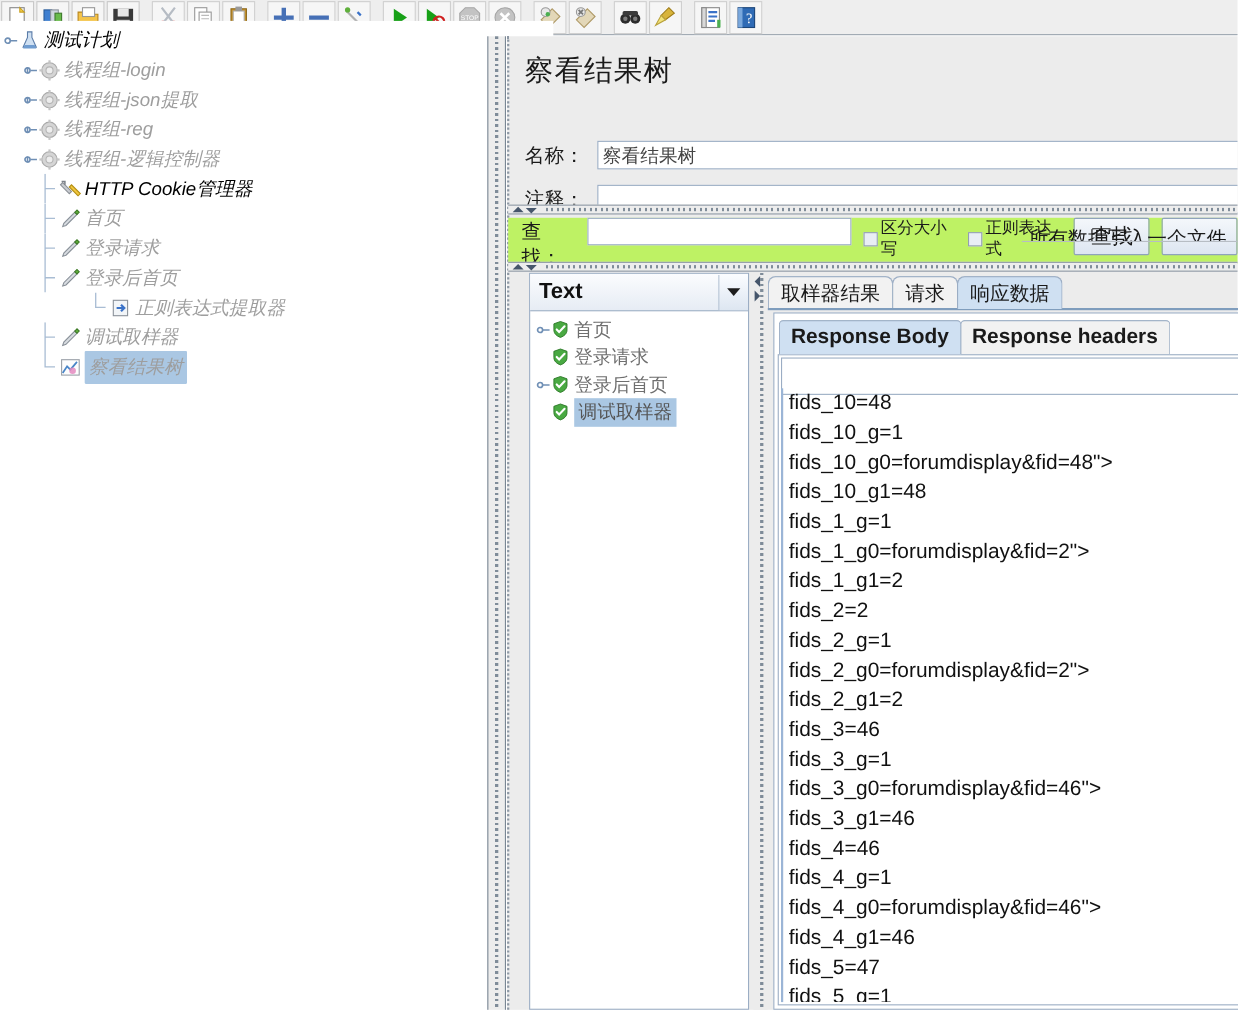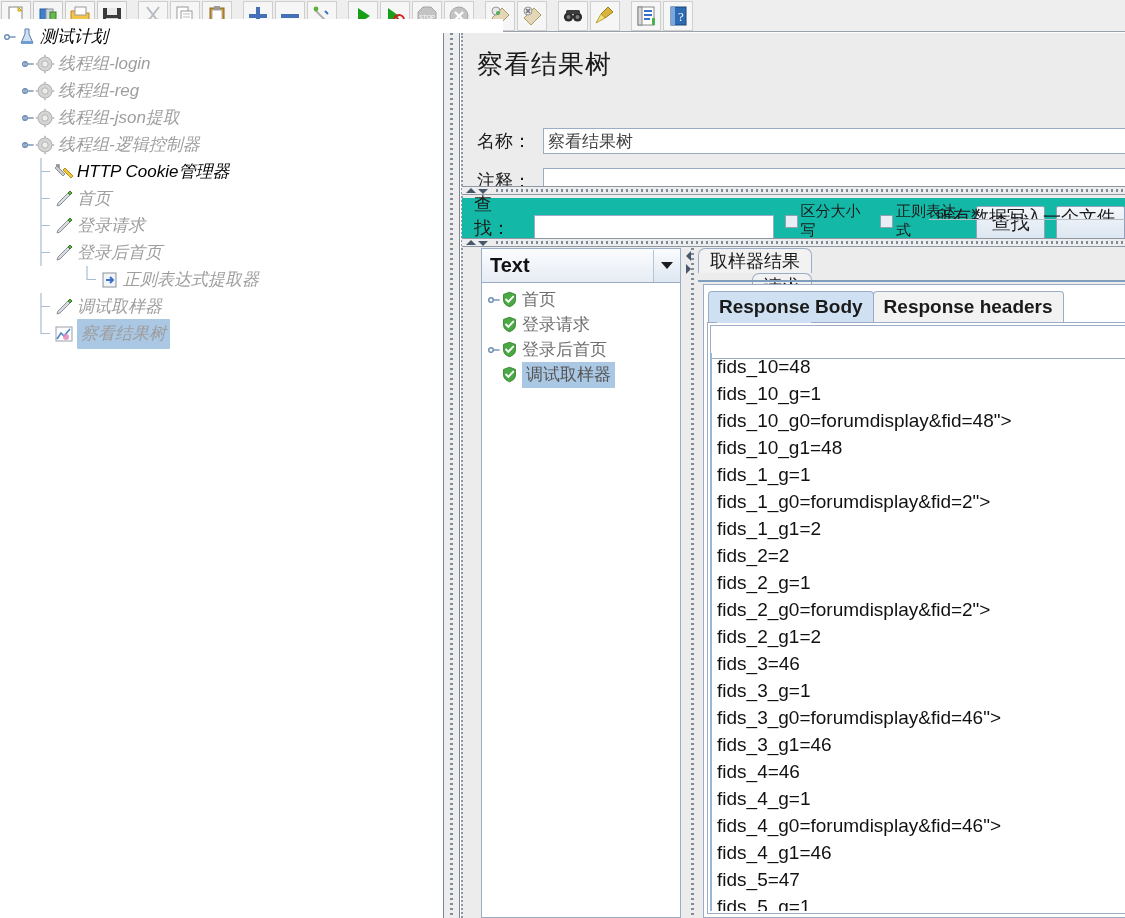--- a/index.html
+++ b/index.html
@@ -146,22 +146,22 @@
   }
   .tri-dn {
     width:0;height:0;border-left:5px solid transparent;border-right:5px solid transparent;
     border-top:5px solid #46566b; margin-top:2px;
   }
 
   
   #search-bar {
     position: absolute; left: 462px; top: 198px;
     width: 663px; height: 42px;
-    background: #14b8a6;
-    display: flex; align-items: flex-end;
+    background: #bef264;
+    display: flex; align-items: flex-start;
     font-size: 18px; color: #1a1a1a;
   }
   #search-bar .slabel { margin-left: 12px; margin-right: 10px; }
   #search-input {
     width: 258px; height: 25px;
     background: #fff; border: 1px solid #9badc4;
     box-sizing: border-box;
   }
   .chk-wrap { display: flex; align-items: center; margin-left: 11px; font-size: 15px; }
   .chkbox {
@@ -229,21 +229,21 @@
     background-image: repeating-linear-gradient(to bottom,
         #7f8c99 0px, #7f8c99 2px, transparent 2px, transparent 5px);
   }
   #inner-split .iarrows { position:absolute; left:1px; top:3px; }
   .tri-l { width:0;height:0;border-top:5px solid transparent;border-bottom:5px solid transparent;border-right:5px solid #46566b; margin-bottom:3px;}
   .tri-r { width:0;height:0;border-top:5px solid transparent;border-bottom:5px solid transparent;border-left:5px solid #46566b;}
 
   #detail-box { position:absolute; left: 226px; top:0; right:-4px; bottom:0; }
 
   
-  .tabrow { position:absolute; left:0; top:0; height:33px; display:flex; align-items:flex-end;flex-direction:column; }
+  .tabrow { position:absolute; left:0; top:0; height:33px; display:flex; align-items:flex-end; }
   .tab {
     height: 30px;
     padding: 0 11px;
     background: #f2f2f2;
     border: 1px solid #9badc4;
     border-bottom: none;
     border-radius: 7px 7px 0 0;
     display: flex; align-items: center;
     font-size: 18px; color: #1a1a1a;
     margin-right: -1px;
@@ -493,41 +493,41 @@
         <svg class="ticon" viewBox="0 0 20 20" width="20" height="20">
           <circle cx="10" cy="10" r="7" fill="#d5d5d5" stroke="#aaa"></circle>
           <circle cx="10" cy="10" r="3.2" fill="#ededed" stroke="#b5b5b5"></circle>
           <g fill="#c4c4c4">
             <rect x="9" y="0.8" width="2" height="3"></rect>
             <rect x="9" y="16.2" width="2" height="3"></rect>
             <rect x="0.8" y="9" width="3" height="2"></rect>
             <rect x="16.2" y="9" width="3" height="2"></rect>
           </g>
         </svg>
-        <span class="lbl">线程组-reg</span>
+        <span class="lbl">线程组-json提取</span>
       </div>
       <div class="tnode dim" style="padding-left: 20px;">
         <span class="handle">
           <svg width="14" height="12" viewBox="0 0 14 12">
             <circle cx="4" cy="6" r="2.3" fill="none" stroke="#6f8fb5" stroke-width="1.5"></circle>
             <path d="M6.6 6 h6" stroke="#6f8fb5" stroke-width="1.4"></path>
             <path d="M4 3.2 v5.6" stroke="#6f8fb5" stroke-width="1.4"></path>
           </svg>
         </span>
         <svg class="ticon" viewBox="0 0 20 20" width="20" height="20">
           <circle cx="10" cy="10" r="7" fill="#d5d5d5" stroke="#aaa"></circle>
           <circle cx="10" cy="10" r="3.2" fill="#ededed" stroke="#b5b5b5"></circle>
           <g fill="#c4c4c4">
             <rect x="9" y="0.8" width="2" height="3"></rect>
             <rect x="9" y="16.2" width="2" height="3"></rect>
             <rect x="0.8" y="9" width="3" height="2"></rect>
             <rect x="16.2" y="9" width="3" height="2"></rect>
           </g>
         </svg>
-        <span class="lbl">线程组-json提取</span>
+        <span class="lbl">线程组-reg</span>
       </div>
       <div class="tnode dim" style="padding-left: 20px;">
         <span class="handle">
           <svg width="14" height="12" viewBox="0 0 14 12">
             <circle cx="4" cy="6" r="2.3" fill="none" stroke="#6f8fb5" stroke-width="1.5"></circle>
             <path d="M6.6 6 h6" stroke="#6f8fb5" stroke-width="1.4"></path>
             <path d="M4 3.2 v5.6" stroke="#6f8fb5" stroke-width="1.4"></path>
           </svg>
         </span>
         <svg class="ticon" viewBox="0 0 20 20" width="20" height="20">

